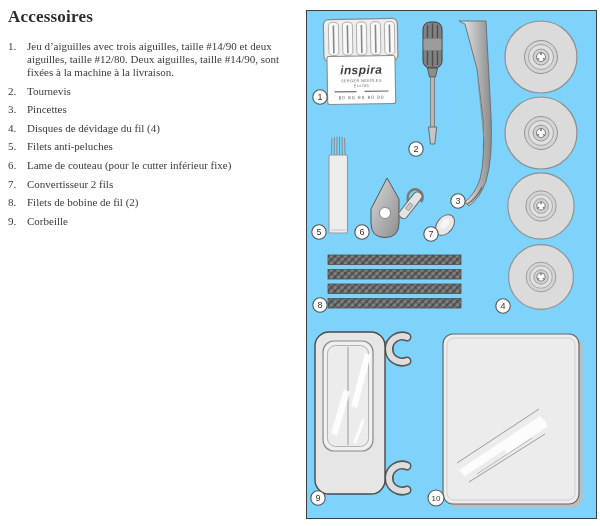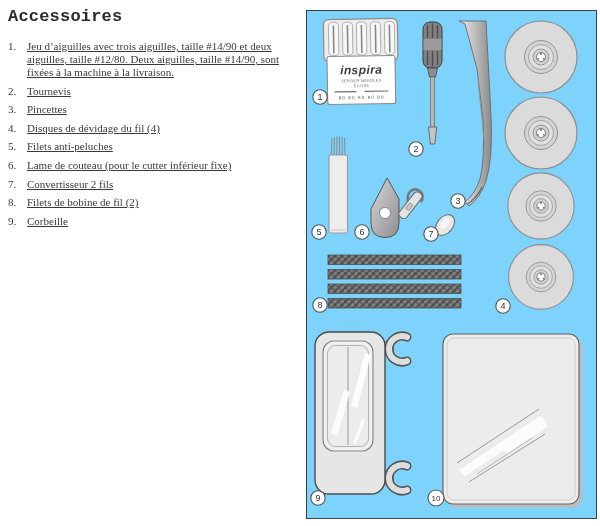--- a/index.html
+++ b/index.html
@@ -1,24 +1,24 @@
 <!DOCTYPE html>
 <html><head>
 <meta charset="utf-8">
 <style>
   html,body{margin:0;padding:0;background:#fff;}
   .page{position:relative;width:600px;height:526px;background:#ffffff;overflow:hidden;
         font-family:"Liberation Serif",serif;color:#3a3a3a;}
   .title{position:absolute;left:8px;top:7px;margin:0;
-         font-family:Liberation Mono, monospace;font-weight:bold;
+         font-family:Liberation Serif, serif;font-weight:bold;
          font-size:17px;color:#2b2b2b;letter-spacing:0.2px;}
   .list{position:absolute;left:8px;top:40px;width:294px;font-size:11px;line-height:13px;}
   .item{display:flex;margin-bottom:5.6px;}
   .num{width:19px;flex:none;}
-  .txt{width:272px;text-decoration:underline;}
+  .txt{width:272px;}
   .panel{position:absolute;left:306px;top:10px;width:289px;height:507px;
          border:1.4px solid #3f3f3f;background:#7dd3fc;box-sizing:content-box;}
   .panel svg{display:block;}
   svg text{font-family:"Liberation Sans",sans-serif;}
   .callout-text{font-size:9px;fill:#333;}
   .brand-text{font-family:"Liberation Sans",sans-serif;font-style:italic;font-weight:bold;
               font-size:12px;fill:#3d3d3d;letter-spacing:0.4px;}
   .tiny-text{font-size:4px;fill:#666;letter-spacing:0.3px;}
   .sizes-text{font-size:4.6px;fill:#555;letter-spacing:1.1px;}
 </style>

